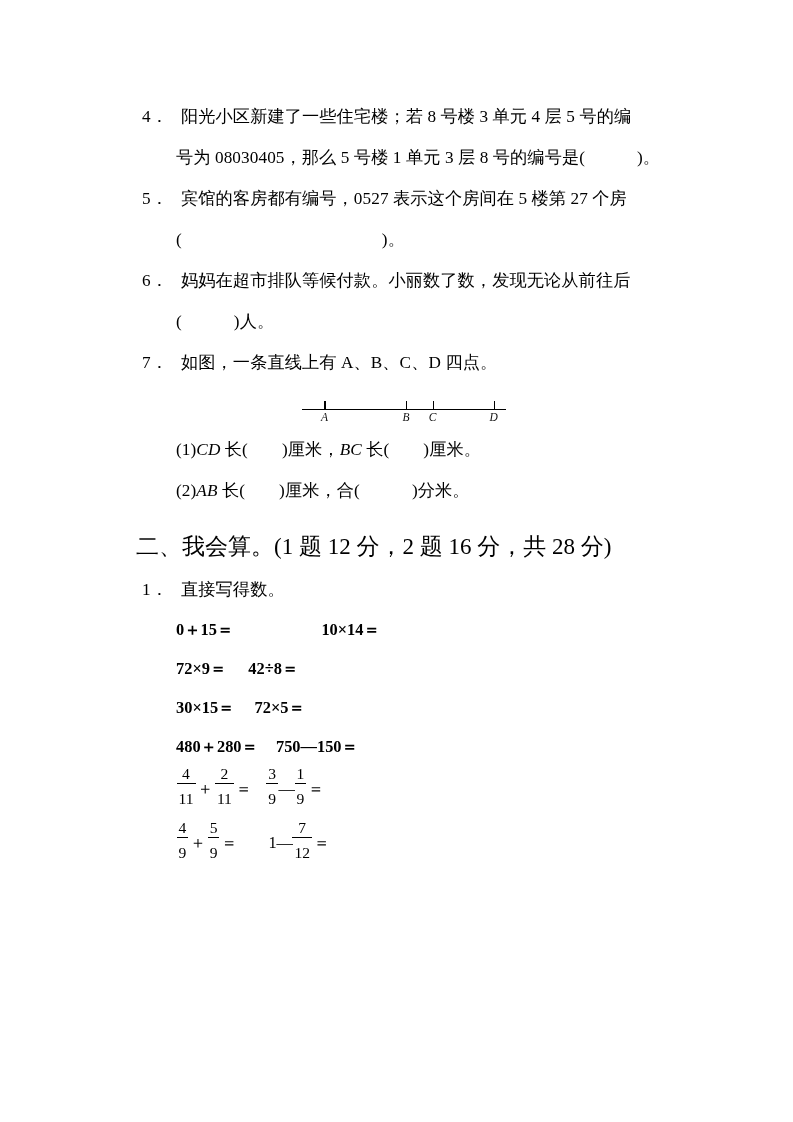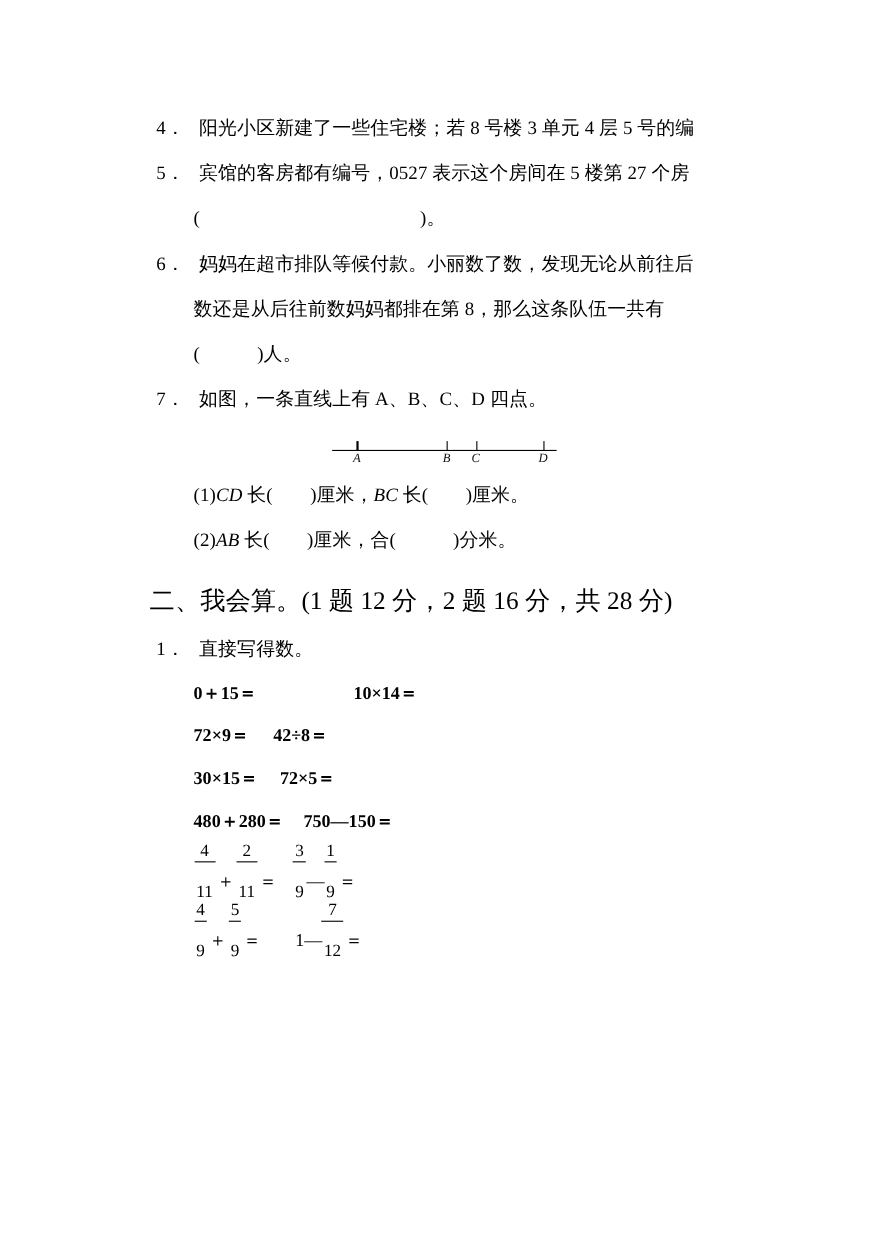--- a/index.html
+++ b/index.html
@@ -143,21 +143,21 @@
     padding: 0 2px;
   }
   .frac .bar {
     display: block;
     height: 1.2px;
     background: #000;
     margin: 1px 0;
   }
   .frac .de {
     display: block;
-    padding: 18px 2px;
+    padding: 6px 2px;
   }
   .op {
     display: inline-block;
     vertical-align: middle;
     font-size: 16.4px;
     padding: 0 1px;
   }
   .op-longdash {
     display: inline-block;
     vertical-align: middle;
@@ -174,29 +174,29 @@
   .frac-gap-md { display: inline-block; width: 30px; }
 </style>
 </head>
 <body>
 
 <div class="page">
   <div class="content">
 
     <div class="qline indent-num"><span class="num">4．</span><span class="dot-sep"></span><span>阳光小区新建了一些住宅楼；若 8 号楼 3 单元 4 层 5 号的编</span></div>
 
+    <div class="qline indent-body"><span>号为 08030405，那么 5 号楼 1 单元 3 层 8 号的编号是(</span><span class="gap-blank blank-md"></span><span>)。</span></div>
 
     <div class="qline indent-num"><span class="num">5．</span><span class="dot-sep"></span><span>宾馆的客房都有编号，0527 表示这个房间在 5 楼第 27 个房</span></div>
 
 
     <div class="qline indent-body"><span>(</span><span class="gap-blank blank-xl"></span><span>)。</span></div>
 
     <div class="qline indent-num"><span class="num">6．</span><span class="dot-sep"></span><span>妈妈在超市排队等候付款。小丽数了数，发现无论从前往后</span></div>
 
-    <div class="qline indent-body"><span>数还是从后往前数妈妈都排在第 8，那么这条队伍一共有</span></div>
 
     <div class="qline indent-body"><span>(</span><span class="gap-blank blank-md"></span><span>)人。</span></div>
 
     <div class="qline indent-num"><span class="num">7．</span><span class="dot-sep"></span><span>如图，一条直线上有 A、B、C、D 四点。</span></div>
 
     <div class="figure-wrap">
       <div class="numline">
         <div class="axis"></div>
         <div class="tick" style="left:11%;"></div>
         <div class="tick" style="left:51%;"></div>

